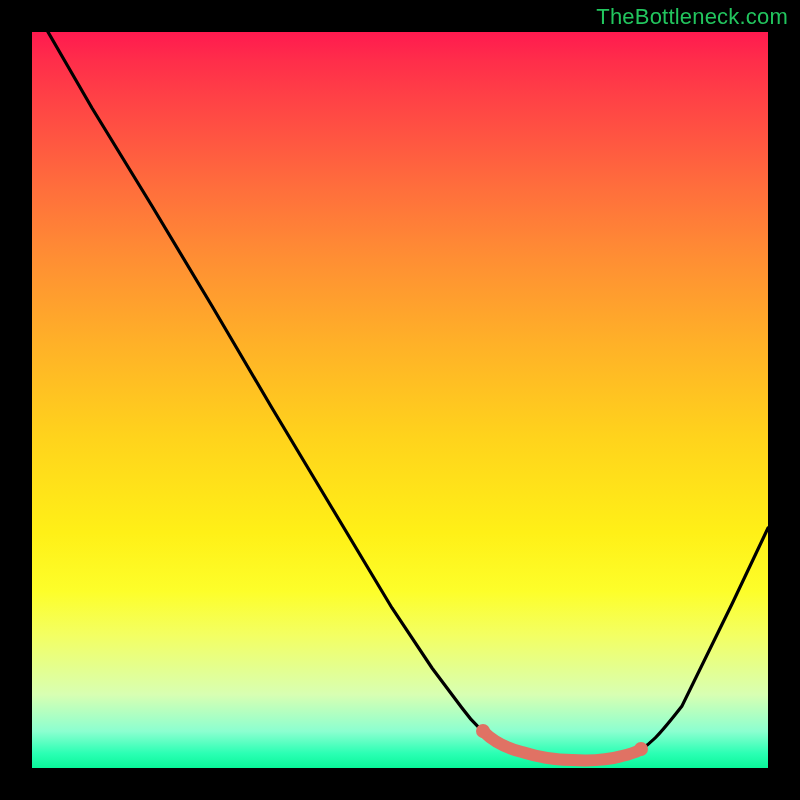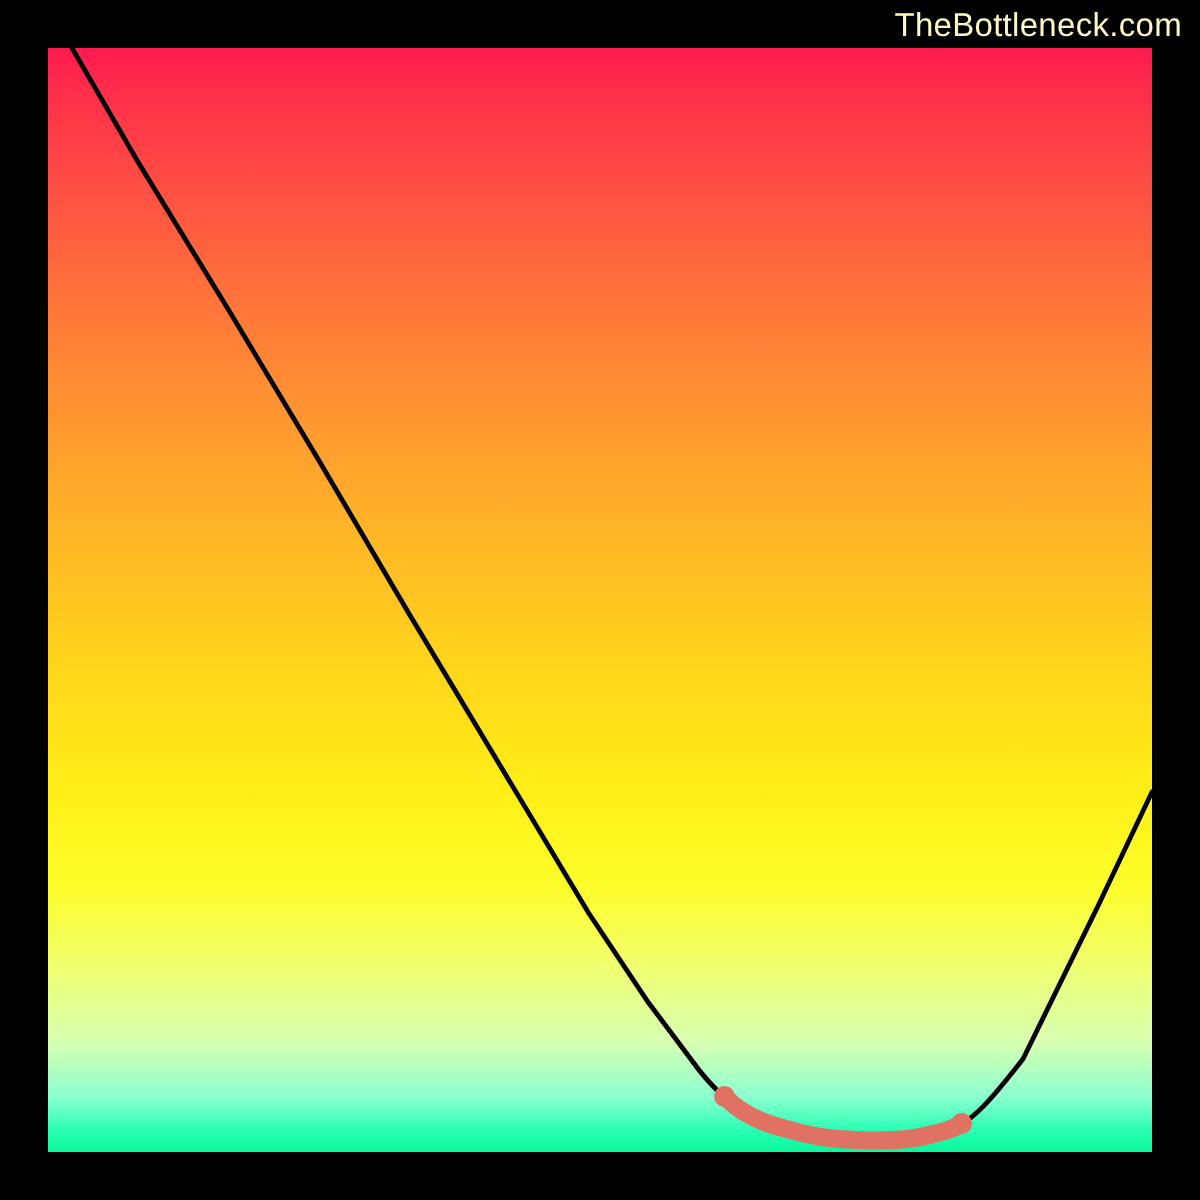--- a/index.html
+++ b/index.html
@@ -16,21 +16,21 @@
     top: 0;
     left: 0;
     width: 800px;
     height: 800px;
     background: #000;
   }
   .watermark {
     position: absolute;
     top: 4px;
     right: 12px;
-    color: #fef9c3;
+    color: #22c55e;
     font-size: 22px;
     font-weight: 500;
     letter-spacing: 0.2px;
     z-index: 10;
   }
   .plot-area {
     position: absolute;
     left: 32px;
     top: 32px;
     width: 736px;

